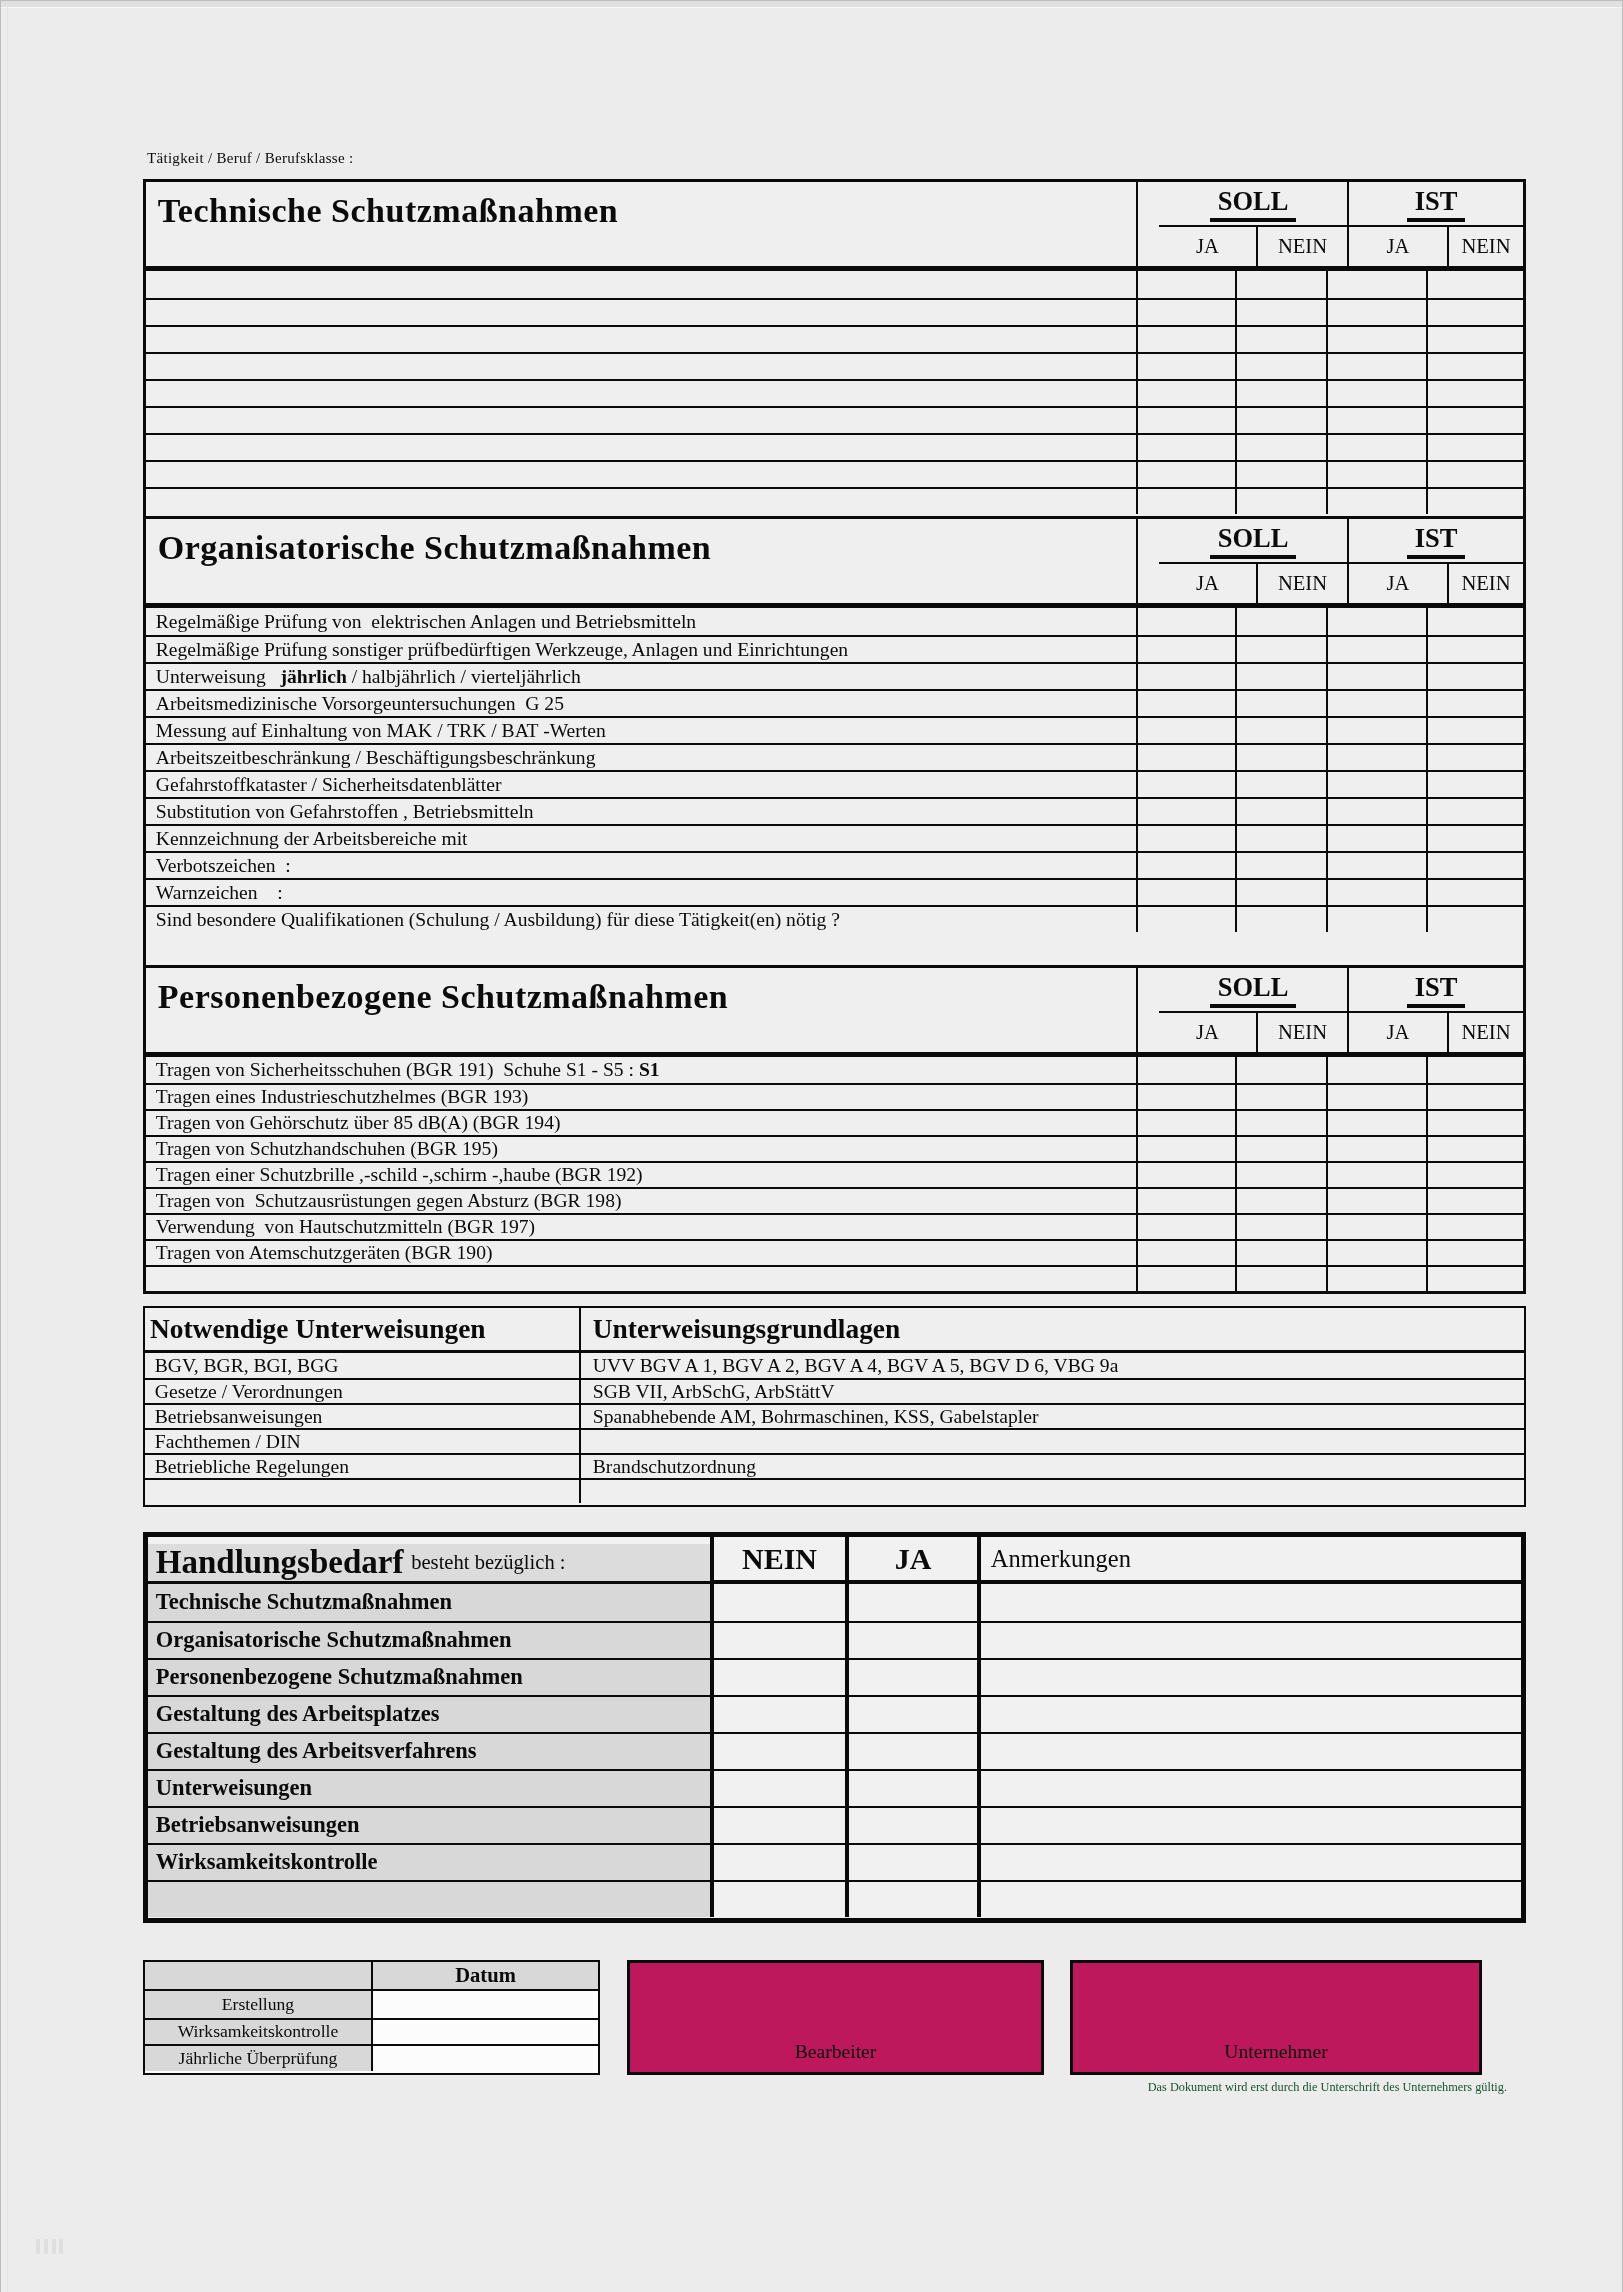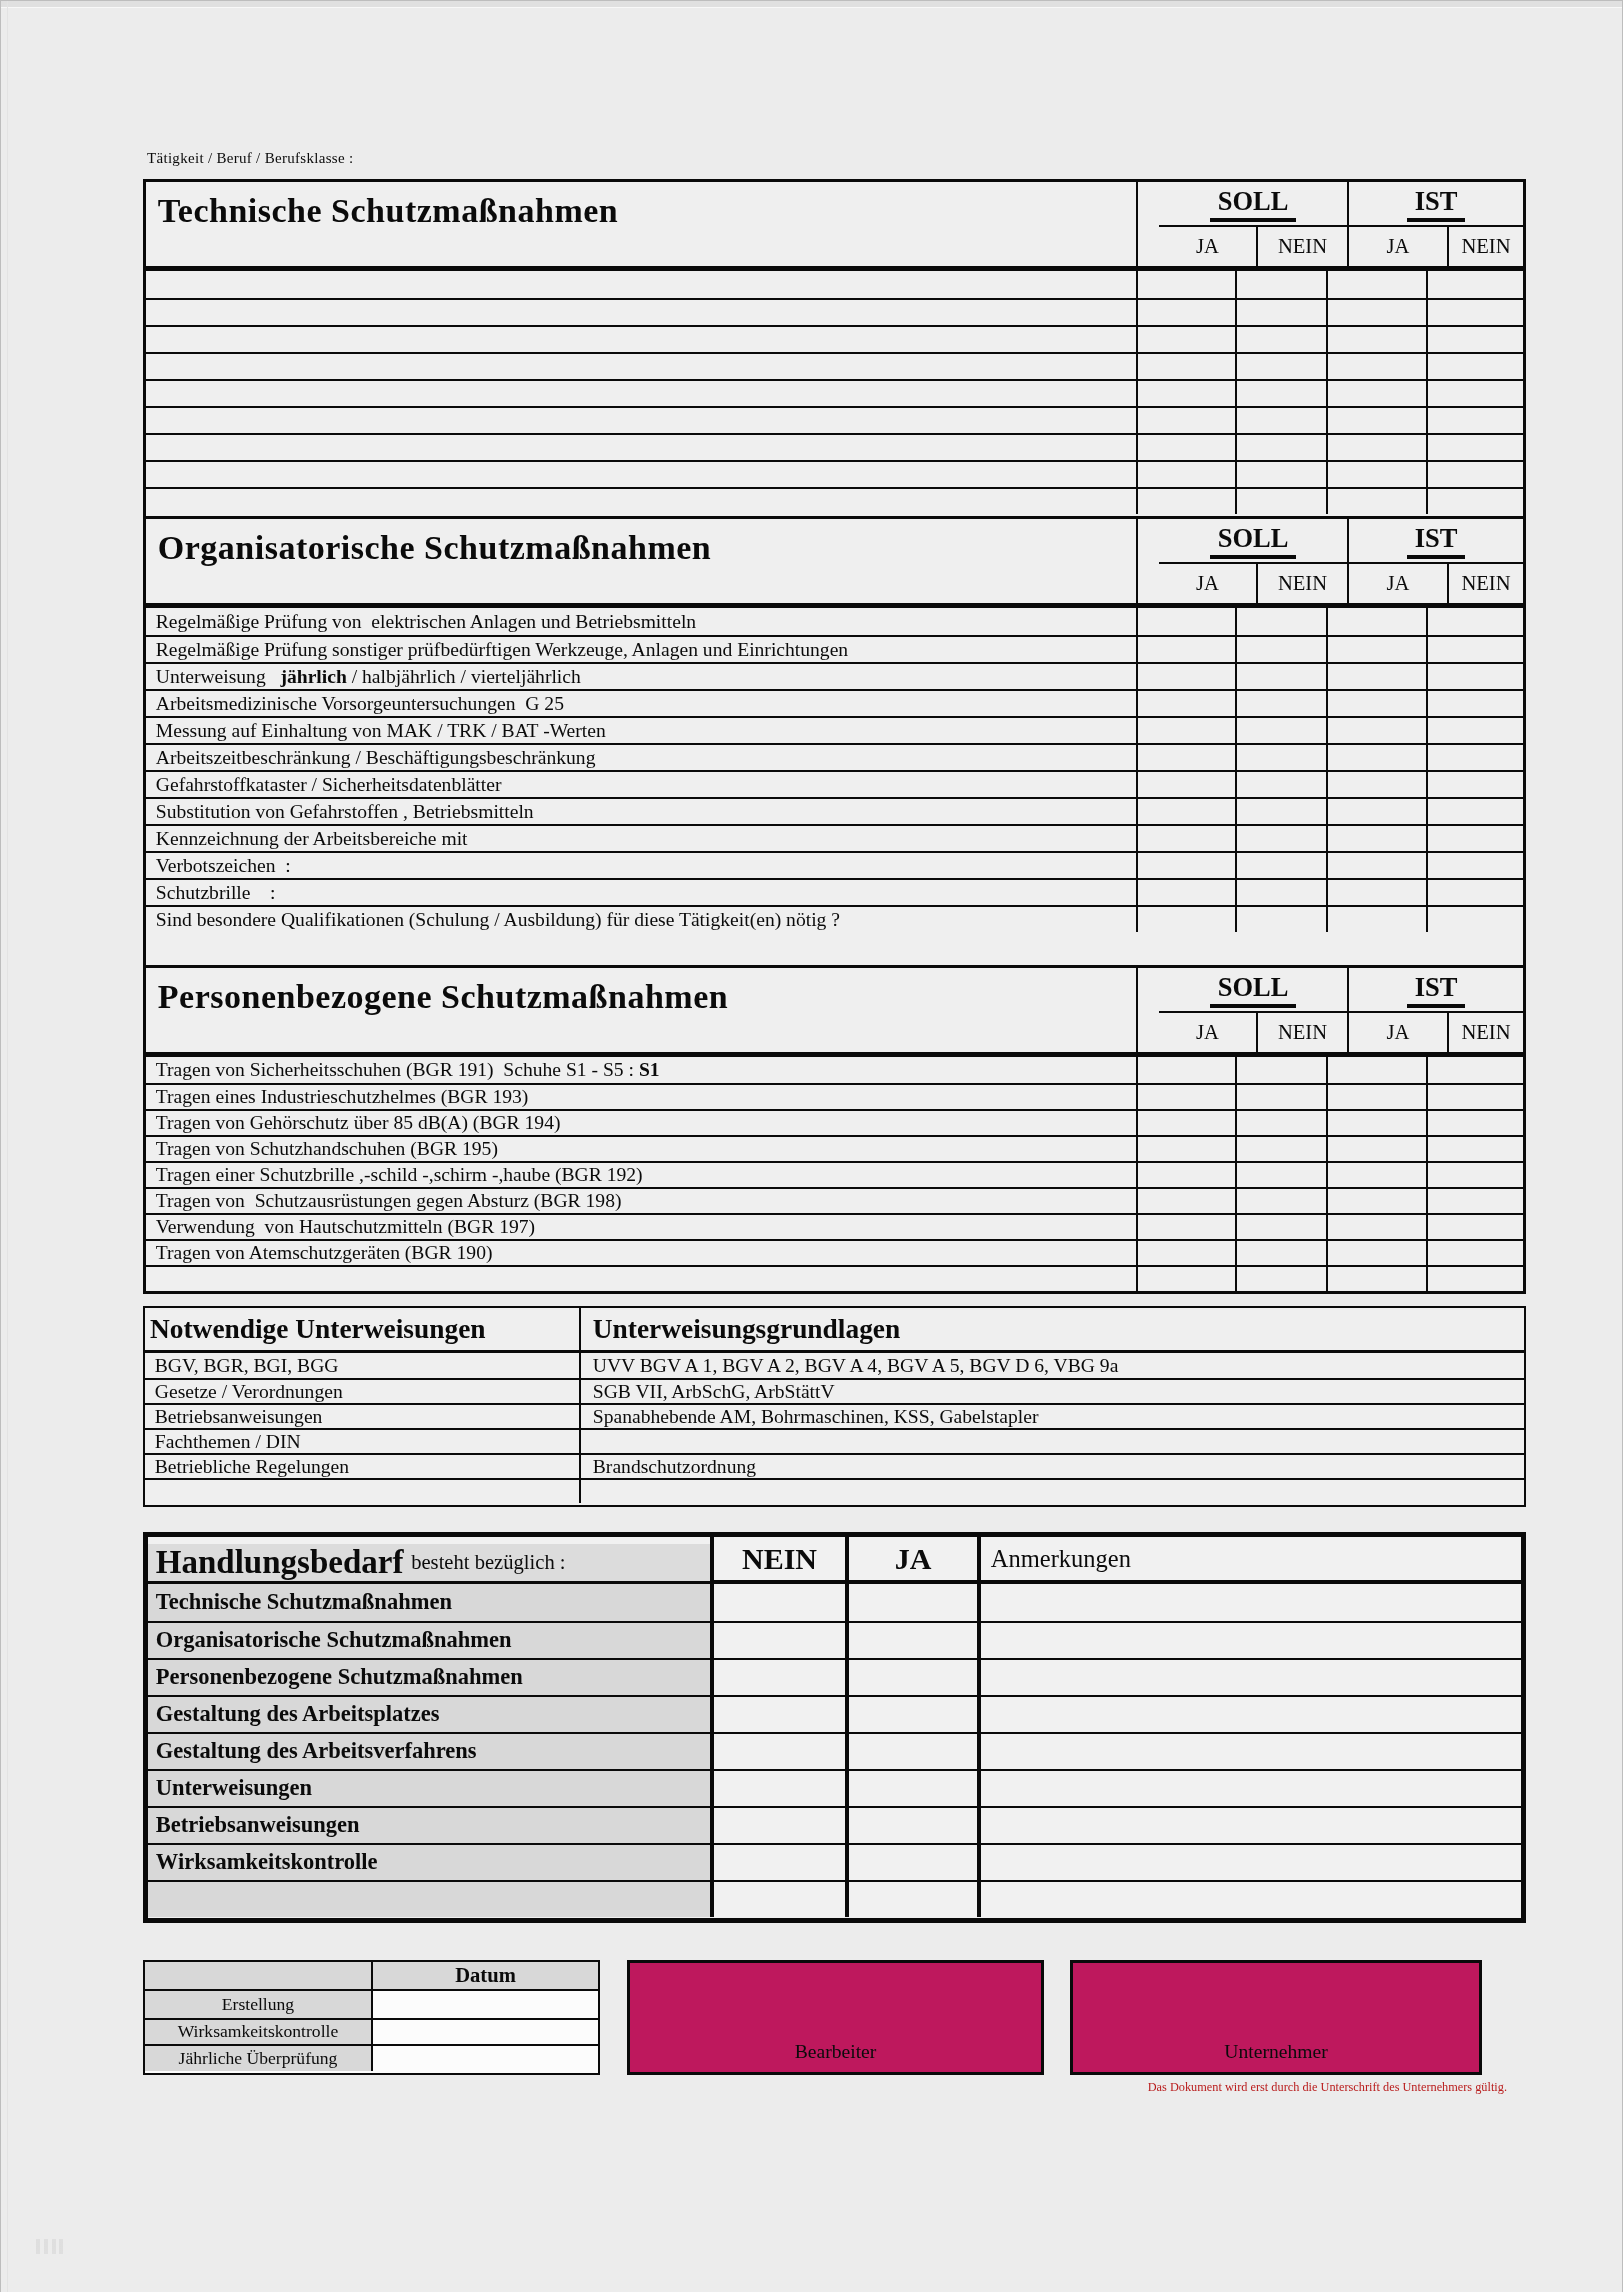--- a/index.html
+++ b/index.html
@@ -65,21 +65,21 @@
   .d-head{display:grid;grid-template-columns:226px 1fr;height:29px;background:#d8d8d8;border-bottom:2.9px solid #0a0a0a;}
   .d-head .d-datum{display:flex;align-items:center;justify-content:center;font-size:20.6px;font-weight:bold;border-left:2.9px solid #0a0a0a;}
   .d-row{display:grid;grid-template-columns:226px 1fr;height:26.5px;}
   .d-row + .d-row{border-top:2.9px solid #0a0a0a;}
   .d-row .d-label{background:#d8d8d8;display:flex;align-items:center;justify-content:center;font-size:17.6px;}
   .d-row .d-value{border-left:2.9px solid #0a0a0a;background:#fcfcfc;}
   .sigbox{position:absolute;top:1959px;height:115px;border:3.9px solid #0a0a0a;background:#be185d;
           display:flex;align-items:flex-end;justify-content:center;padding-bottom:9px;font-size:19.6px;}
   #sig-editor{left:626px;width:417px;}
   #sig-owner{left:1069px;width:412px;}
-  .signote{position:absolute;left:1069px;top:2079px;width:437px;text-align:right;font-size:12.3px;color:#b91c1c;}
+  .signote{position:absolute;left:1069px;top:2079px;width:437px;text-align:right;font-size:12.3px;color:#14532d;}
 
   .faint-mark{position:absolute;left:35px;top:2238px;width:27.4px;height:14.7px;opacity:.55;
      background:repeating-linear-gradient(90deg,#d4d4d4 0 3.9px,transparent 3.9px 7.8px);}
 </style>
 </head>
 <body>
 
 <div class="screen">
   <div class="chrome-top"></div>
   <div class="chrome-left"></div>
@@ -258,21 +258,21 @@
             <div class="mcell"></div>
           </div>
           <div class="mrow">
             <div class="mdesc"><span>Verbotszeichen  :</span></div>
             <div class="mcell"></div>
             <div class="mcell"></div>
             <div class="mcell"></div>
             <div class="mcell"></div>
           </div>
           <div class="mrow">
-            <div class="mdesc"><span>Schutzbrille    :</span></div>
+            <div class="mdesc"><span>Warnzeichen    :</span></div>
             <div class="mcell"></div>
             <div class="mcell"></div>
             <div class="mcell"></div>
             <div class="mcell"></div>
           </div>
           <div class="mrow">
             <div class="mdesc"><span>Sind besondere Qualifikationen (Schulung / Ausbildung) für diese Tätigkeit(en) nötig ?</span></div>
             <div class="mcell"></div>
             <div class="mcell"></div>
             <div class="mcell"></div>

